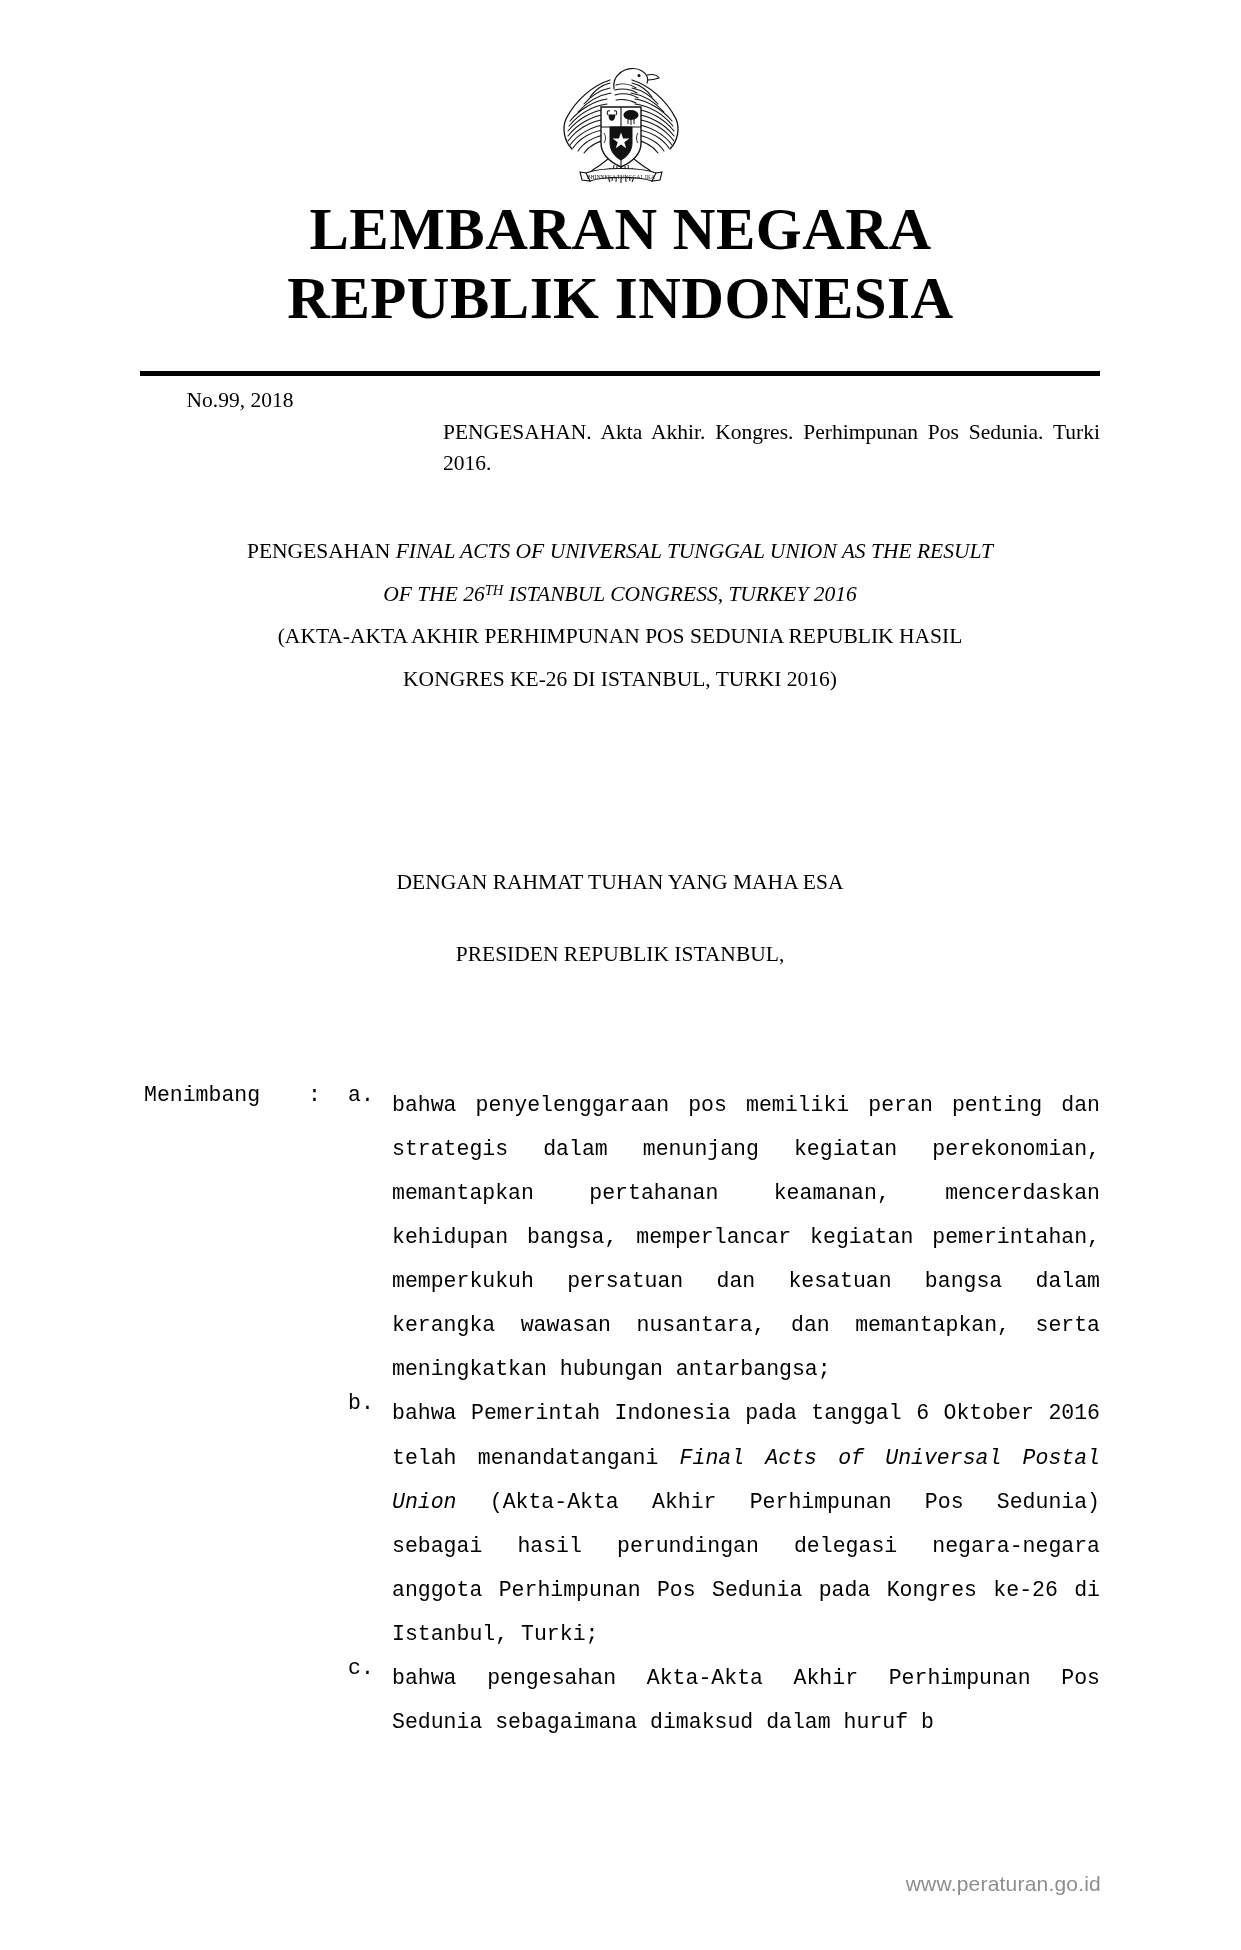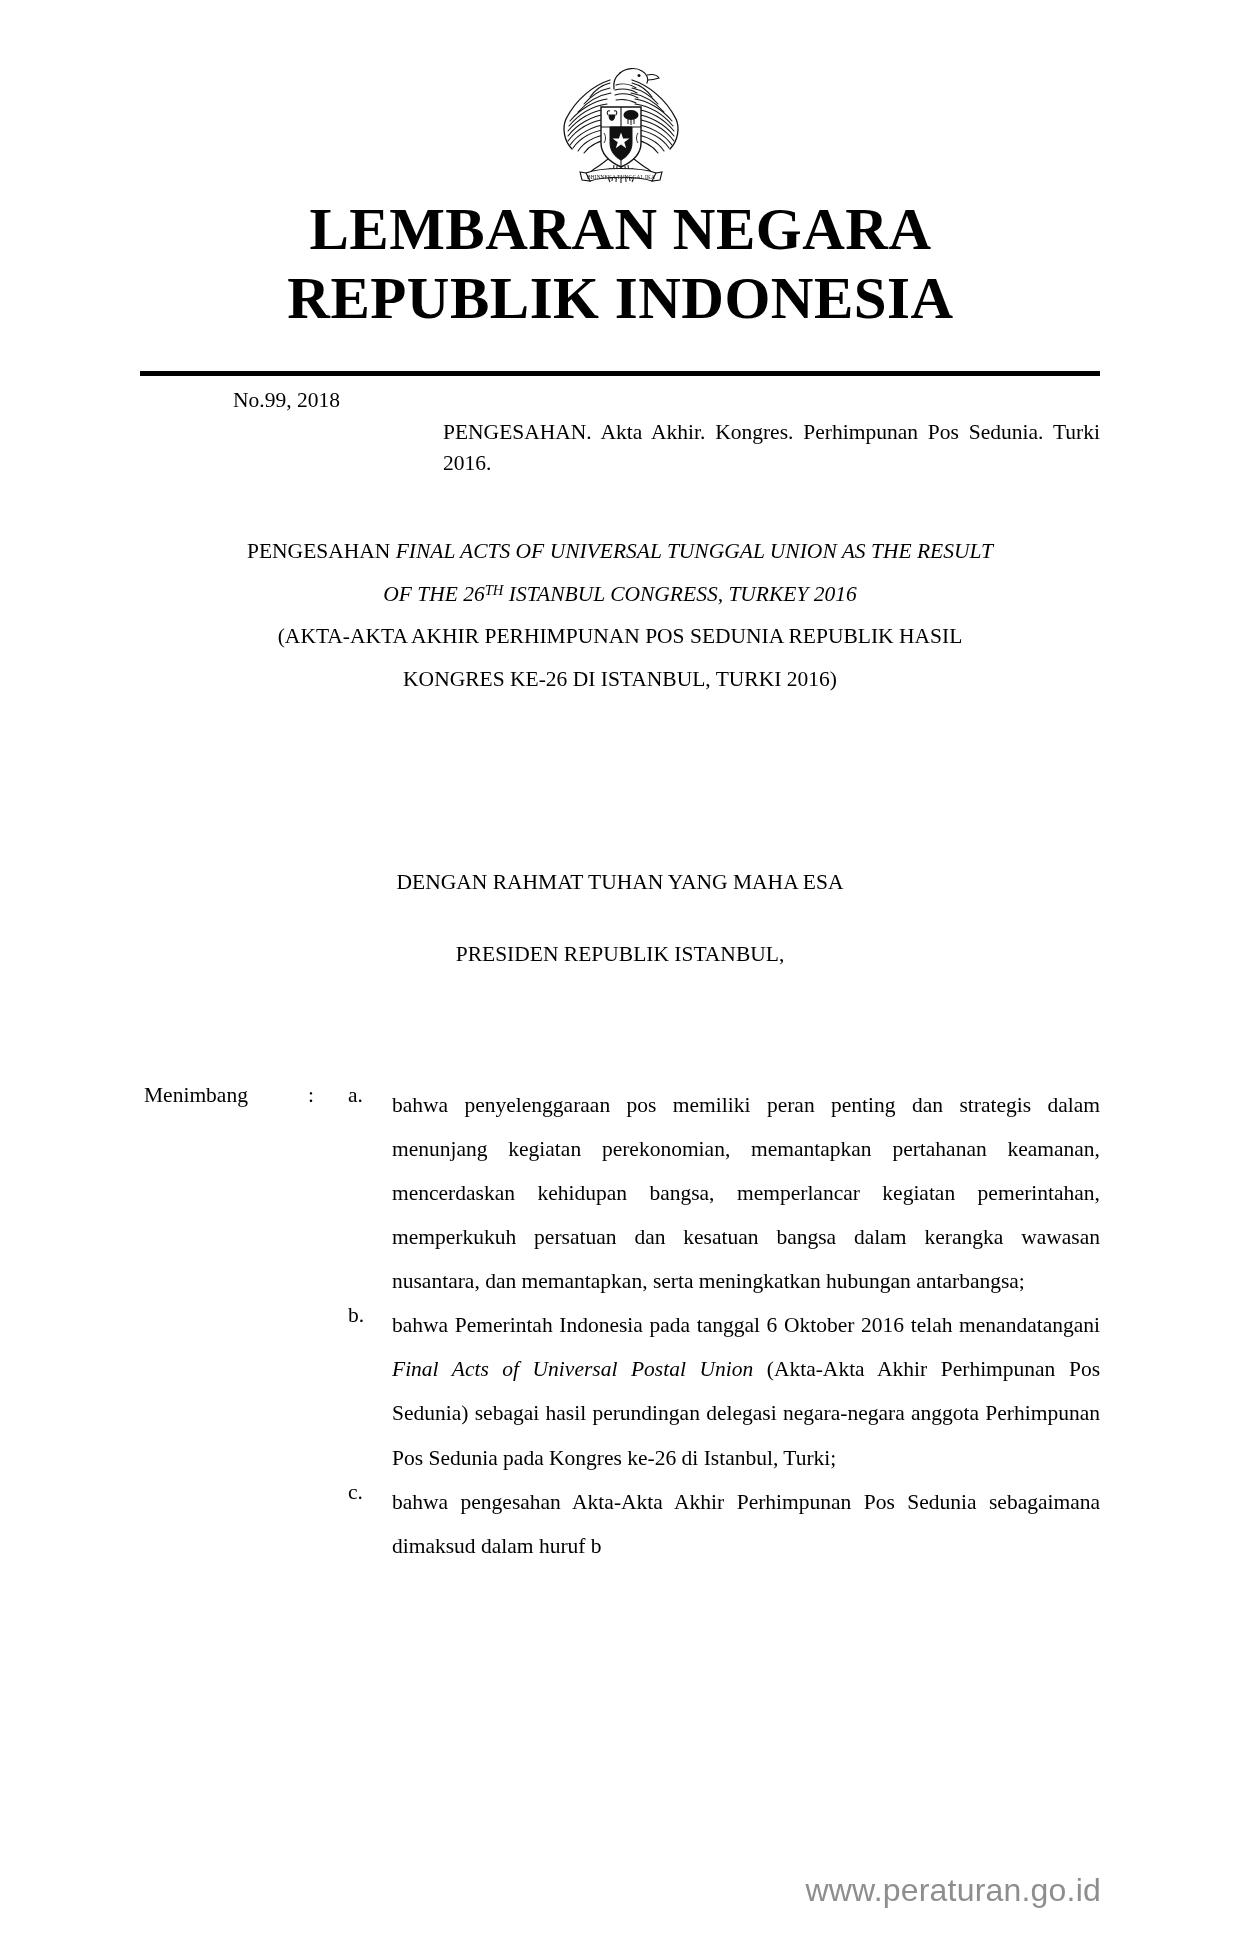--- a/index.html
+++ b/index.html
@@ -69,21 +69,21 @@
     top: 385px;
     width: 960px;
     font-size: 21.5px;
     line-height: 1.42;
   }
   .issue-no {
     position: absolute;
     left: 0;
     top: 0;
     width: 200px;
-    text-align: right;
+    text-align: center;
     white-space: nowrap;
   }
   .issue-subject {
     position: absolute;
     left: 303px;
     top: 0;
     width: 657px;
     text-align: justify;
     text-align-last: left;
     margin-top: 32px;
@@ -129,20 +129,21 @@
     font-size: 21.5px;
   }
 
   
   .considerations {
     position: absolute;
     left: 140px;
     top: 1083px;
     width: 960px;
     font-size: 21.5px;
+    font-family: Liberation Mono, monospace;
   }
   .clause {
     position: relative;
     display: block;
     min-height: 10px;
   }
   .clause-label {
     position: absolute;
     left: 4px;
     top: 0;
@@ -176,21 +177,21 @@
   }
 
   
   .footer {
     position: absolute;
     left: 0;
     top: 1872px;
     width: 1101px;
     text-align: right;
     font-family: "Liberation Sans", "DejaVu Sans", sans-serif;
-    font-size: 32px;
+    font-size: 21px;
     color: #8e8e8e;
     letter-spacing: 0.2px;
   }
 </style>
 </head>
 <body>
 
 <div class="page">
 
   <div class="masthead">

